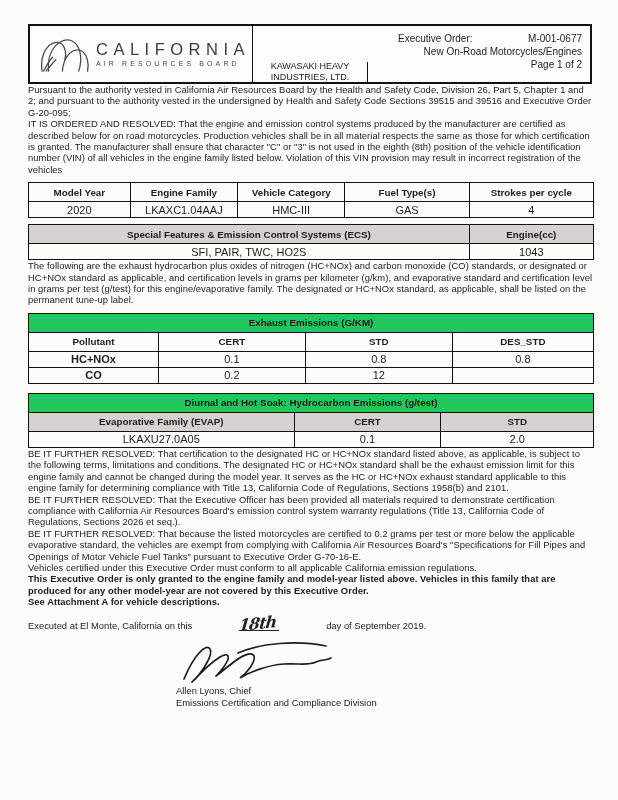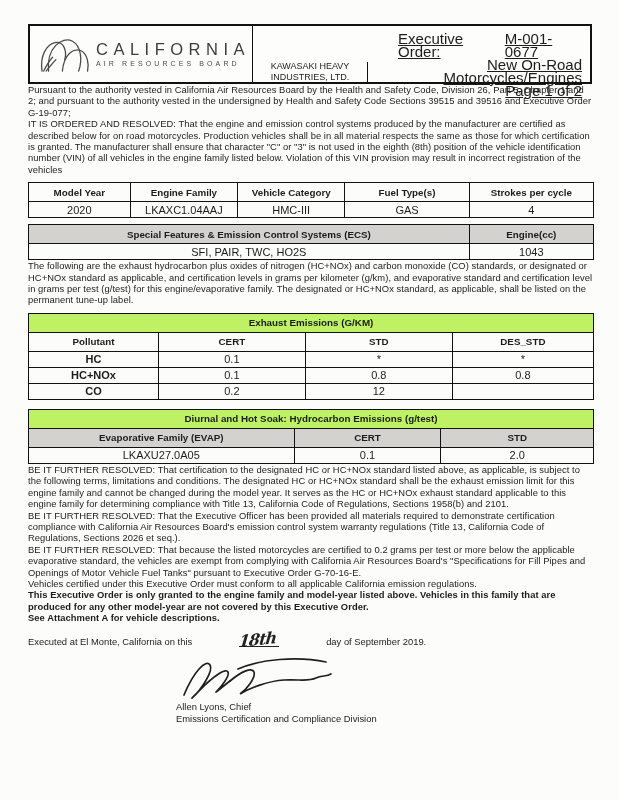--- a/index.html
+++ b/index.html
@@ -42,21 +42,21 @@
     flex:0 0 115px;
     display:flex;flex-direction:column;justify-content:center;align-items:center;
     font-size:9px;line-height:11.5px;
     border-right:1.5px solid #111;
     padding:2px;
     margin-top:36px;
   }
   .hdr-eo{
     flex:1 1 auto;
     padding:6px 8px 4px 30px;
-    font-size:15px;line-height:13px;text-decoration:underline;
+    font-size:10px;line-height:13px;
   }
   .eo-line1{display:flex;justify-content:space-between;}
   .eo-right{text-align:right;}
   
   p.doc{
     width:566px;
     font-size:9.4px;line-height:11.4px;
     margin:0 0 0 0;
     letter-spacing:0.05px;
   }
@@ -73,21 +73,21 @@
     border:1.4px solid #111;
   }
   table.doc-tbl th{
     font-size:9.8px;font-weight:bold;text-align:center;
     padding:2px 3px;height:14px;
   }
   table.doc-tbl td{
     font-size:11px;text-align:center;padding:1.5px 3px;height:12px;
   }
   .tbl-title{
-    background:#bef264;
+    background:#22c55e;
     font-size:10px;
   }
   .shaded{background:#d3d2cf;}
   td.left, th.left{text-align:left;padding-left:4px;font-weight:bold;font-size:9.8px;}
   
   .exec-line{
     font-size:9.4px;margin-top:10px;display:flex;align-items:flex-end;gap:44px;
   }
   .write-slot{
     display:inline-block;position:relative;
@@ -135,21 +135,21 @@
     <div class="hdr-cell hdr-eo">
       <div class="eo-line1">
         <span>Executive Order:</span>
         <span>M-001-0677</span>
       </div>
       <div class="eo-right">New On-Road Motorcycles/Engines</div>
       <div class="eo-right">Page 1 of 2</div>
     </div>
   </div>
 
-  <p class="doc mt8">Pursuant to the authority vested in California Air Resources Board by the Health and Safety Code, Division 26, Part 5, Chapter 1 and 2; and pursuant to the authority vested in the undersigned by Health and Safety Code Sections 39515 and 39516 and Executive Order G-19-077;</p>
+  <p class="doc mt8">Pursuant to the authority vested in California Air Resources Board by the Health and Safety Code, Division 26, Part 5, Chapter 1 and 2; and pursuant to the authority vested in the undersigned by Health and Safety Code Sections 39515 and 39516 and Executive Order G-20-095;</p>
   <p class="doc mt7">IT IS ORDERED AND RESOLVED: That the engine and emission control systems produced by the manufacturer are certified as described below for on road motorcycles.  Production vehicles shall be in all material respects the same as those for which certification is granted.  The manufacturer shall ensure that character "C" or "3" is not used in the eighth (8th) position of the vehicle identification number (VIN) of all vehicles in the engine family listed below.  Violation of this VIN provision may result in incorrect registration of the vehicles</p>
 
   <table class="doc-tbl mt7">
     <colgroup>
         <col style="width:18%">
         <col style="width:19%">
         <col style="width:19%">
         <col style="width:22%">
         <col style="width:22%">
       </colgroup>
@@ -199,26 +199,20 @@
       </colgroup>
     <tbody>
         <tr>
       <th colspan="4" class="tbl-title">Exhaust Emissions (G/KM)</th>
     </tr>
     <tr>
       <th class="left">Pollutant</th>
       <th>CERT</th>
       <th>STD</th>
       <th>DES_STD</th>
-    </tr>
-    <tr>
-      <td class="left">HC</td>
-      <td>0.1</td>
-      <td>*</td>
-      <td>*</td>
     </tr>
     <tr>
       <td class="left">HC+NOx</td>
       <td>0.1</td>
       <td>0.8</td>
       <td>0.8</td>
     </tr>
     <tr>
       <td class="left">CO</td>
       <td>0.2</td>

